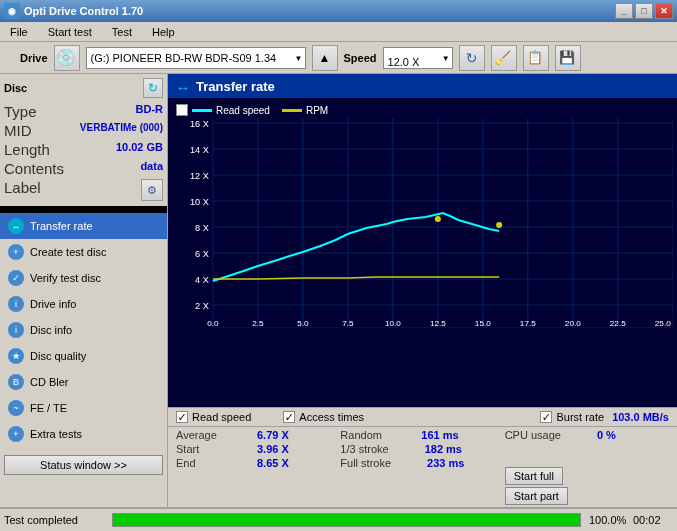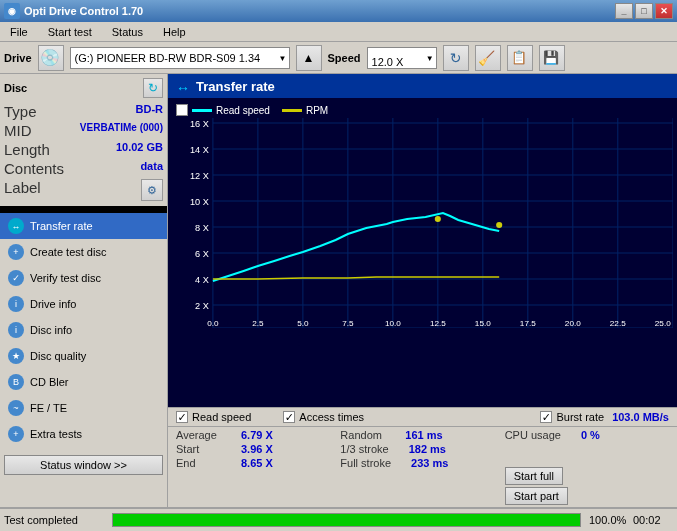--- a/index.html
+++ b/index.html
@@ -33,21 +33,21 @@
       gap: 8px;
     }
     .menu-item { padding: 2px 6px; cursor: pointer; font-size: 11px; color: #000; }
 
     
     .drive-bar {
       background: #d4d0c8;
       height: 32px;
       display: flex;
       align-items: center;
-      padding: 2px 4px;
+      padding: 2px 20px;
       gap: 6px;
       border-bottom: 1px solid #a0a0a0;
     }
     .drive-label { font-size: 11px; font-weight: bold; }
     .drive-select {
       background: white;
       border: 1px solid #888;
       height: 22px;
       padding: 0 4px;
       font-size: 11px;
@@ -185,21 +185,21 @@
       background: #d4d0c8;
       border-top: 1px solid #a0a0a0;
       display: grid;
       grid-template-columns: 1fr 1fr 1fr;
       gap: 0;
       padding: 2px 8px;
     }
     .metric-group { display: flex; flex-direction: column; gap: 2px; }
     .metric-row { display: flex; align-items: center; gap: 20px; font-size: 11px; }
     .metric-key { color: #333; min-width: 45px; }
-    .metric-val { color: #0000cc; font-weight: bold; min-width: 40px; }
+    .metric-val { color: #0000cc; font-weight: bold; min-width: 40px; margin-left: 16px; }
     .start-btn {
       padding: 2px 8px;
       background: linear-gradient(to bottom, #e8e8e8, #d0d0d0);
       border: 1px solid #888;
       cursor: pointer;
       font-size: 11px;
       white-space: nowrap;
     }
 
     
@@ -245,21 +245,21 @@
   <div class="title-bar-buttons">
     <div class="tb-btn">_</div>
     <div class="tb-btn">□</div>
     <div class="tb-btn" style="background:linear-gradient(to bottom,#e85050,#c03030);color:white;">✕</div>
   </div>
 </div>
 
 <div class="menu-bar">
   <span class="menu-item">File</span>
   <span class="menu-item">Start test</span>
-  <span class="menu-item">Status</span>
+  <span class="menu-item">Test</span>
   <span class="menu-item">Help</span>
 </div>
 
 <div class="drive-bar">
   <span class="drive-label">Drive</span>
   <div class="icon-btn">
     <span style="color:#336699; font-size:16px;">💿</span>
   </div>
   <div class="drive-select" style="position:relative; cursor:pointer;">
     <span style="font-size:11px;">(G:)  PIONEER BD-RW  BDR-S09 1.34</span>

